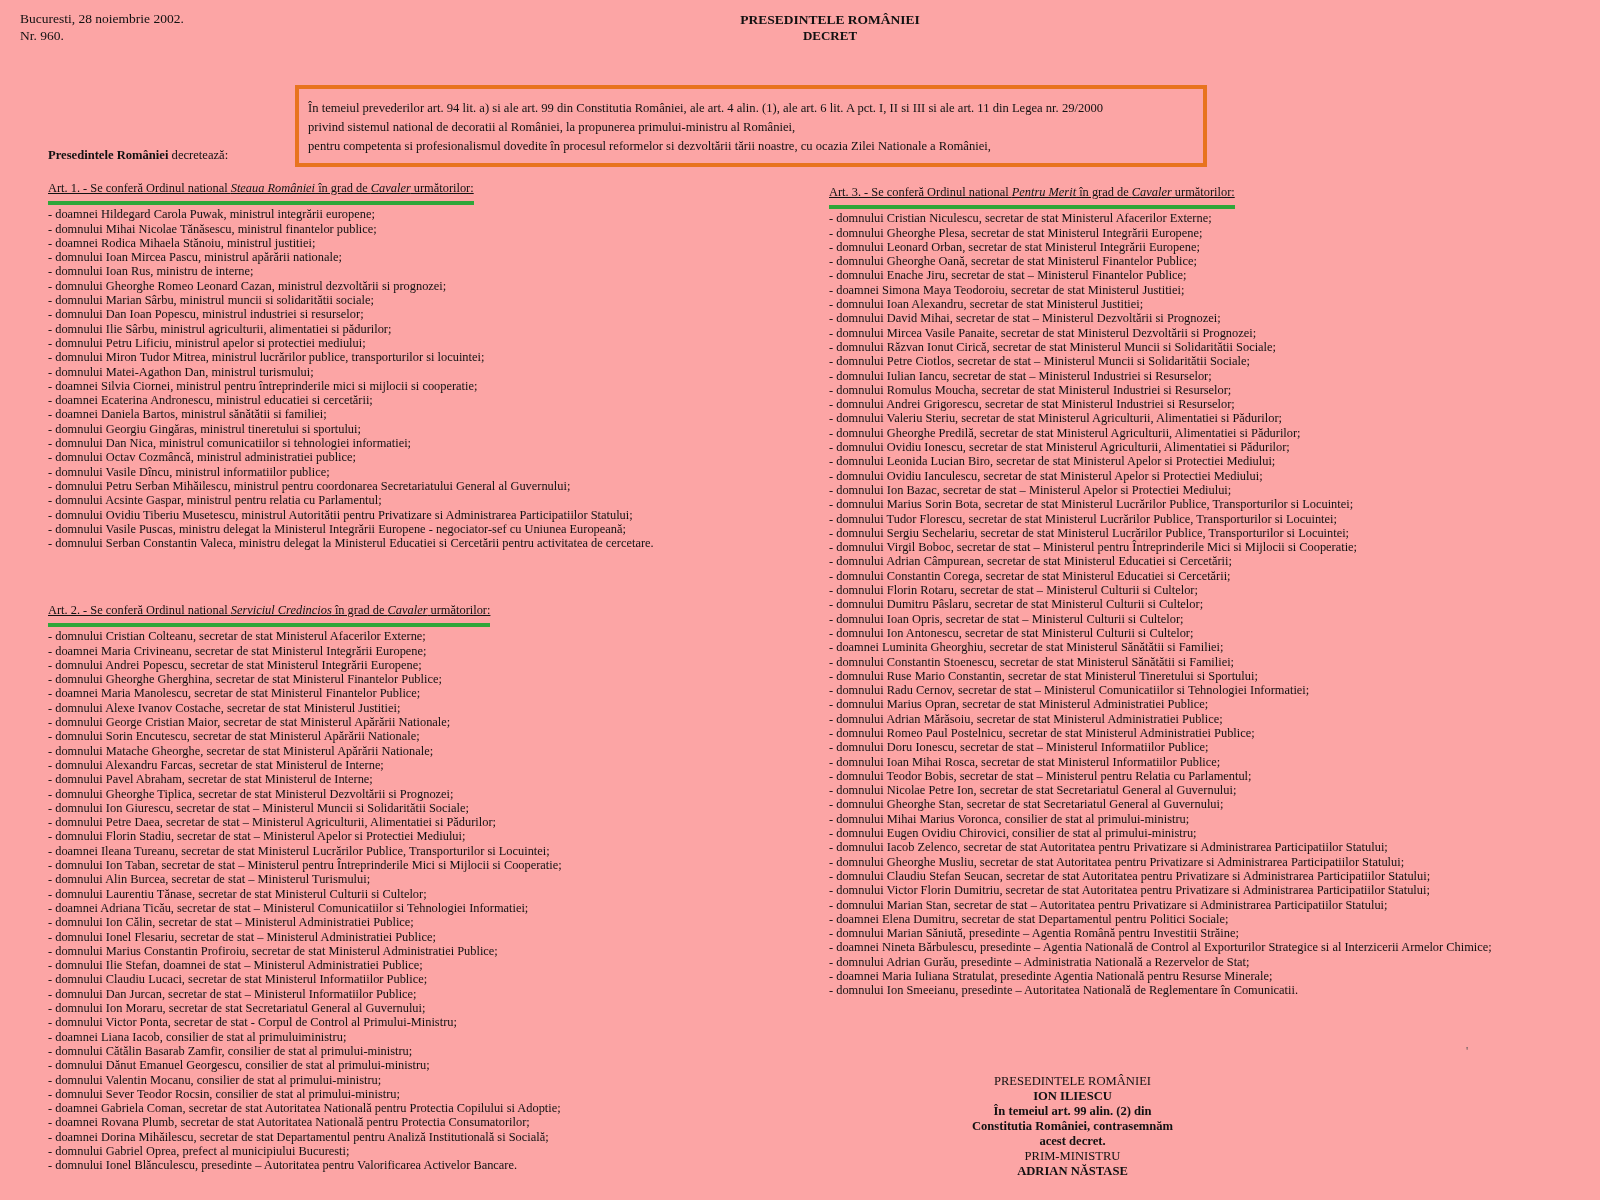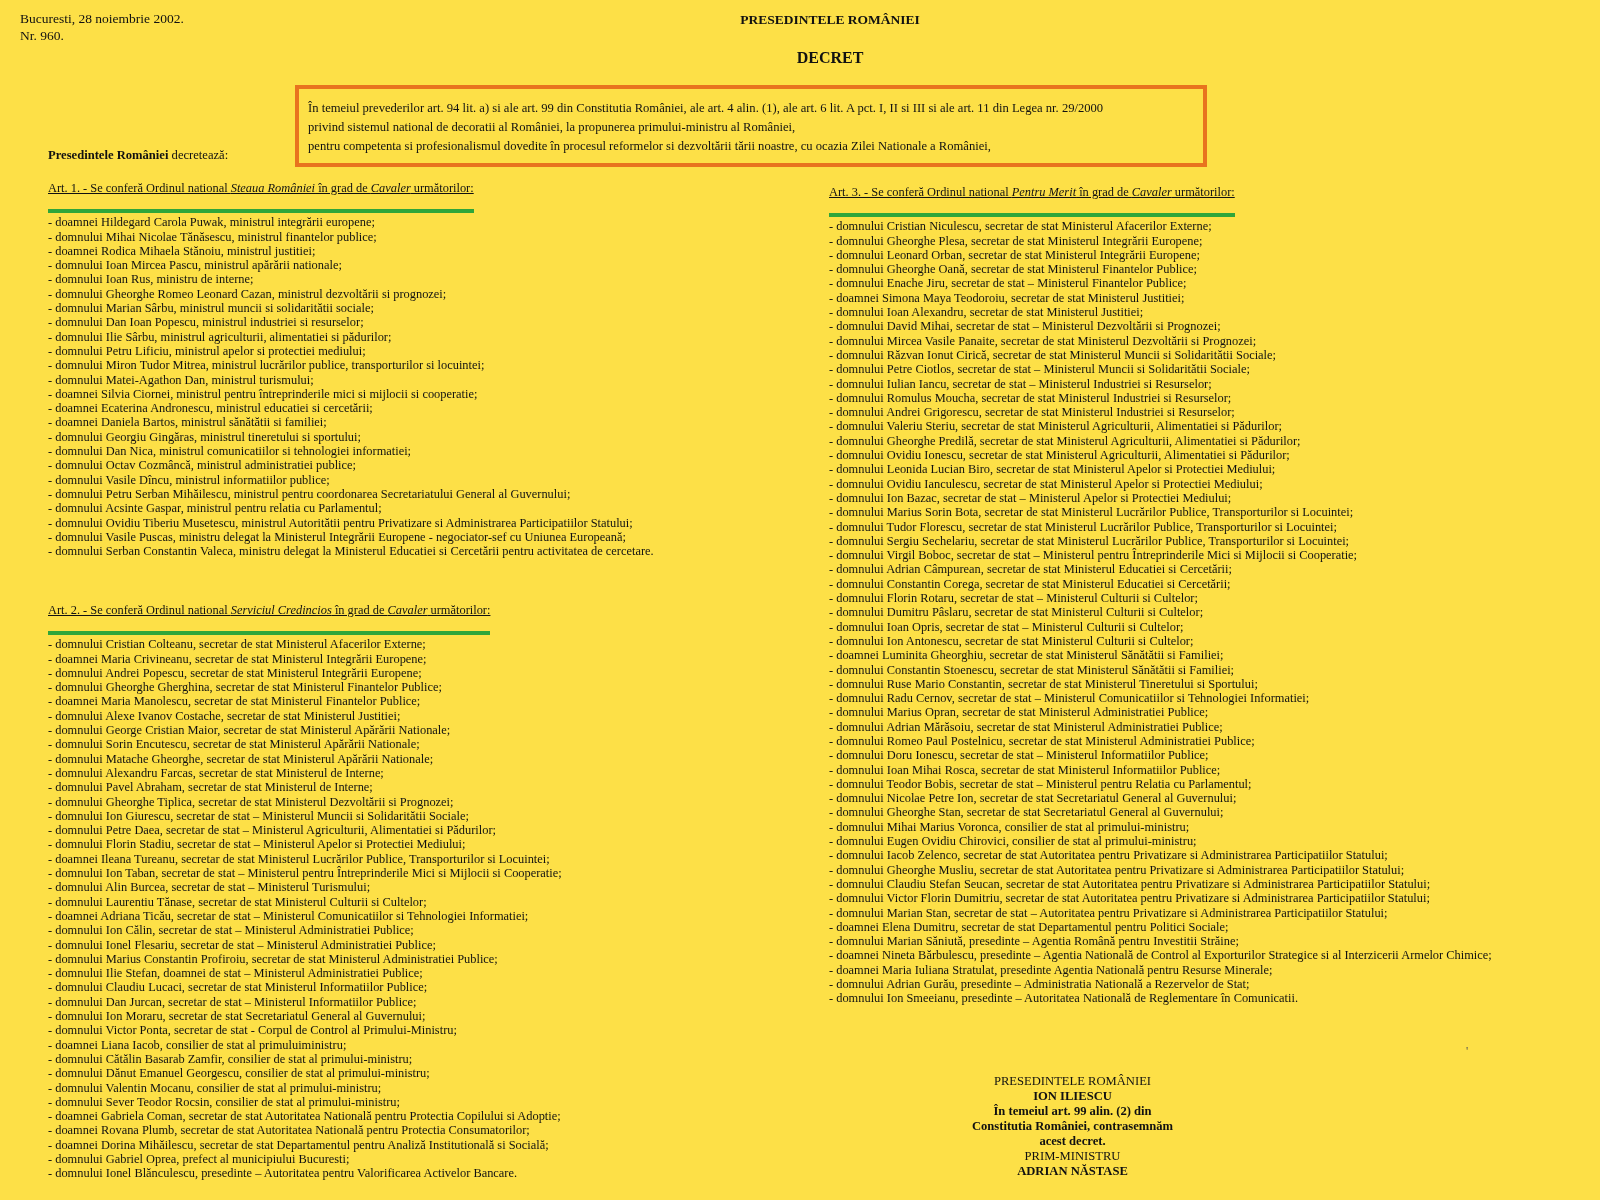--- a/index.html
+++ b/index.html
@@ -1,45 +1,45 @@
 <!DOCTYPE html>
 <html style="--underline-green: #2fa63a; --preamble-orange: #e8731e;"><head>
 <meta charset="utf-8">
 <style>
   html,body{margin:0;padding:0;background:#ffffff;}
   #page{
-    position:relative;width:1600px;height:1200px;background:#fde047;
+    position:relative;width:1600px;height:1200px;background:#fca5a5;
     font-family:"Liberation Serif","DejaVu Serif",serif;color:#111;
     overflow:hidden;
   }
   .it{font-style:italic;}
   .b{font-weight:bold;}
 
   #date-block{position:absolute;left:20px;top:10px;font-size:13.5px;line-height:17px;}
 
   #title-block{position:absolute;left:230px;top:12px;width:1200px;text-align:center;}
   #presidency-title{font-weight:bold;font-size:13.5px;}
-  #decree-title{font-weight:bold;font-size:16px;margin-top:21px;}
+  #decree-title{font-weight:bold;font-size:13px;}
   #decree-subject{font-weight:bold;font-size:12.8px;margin-top:1px;}
 
   #preamble-box{
     position:absolute;left:295px;top:85px;width:886px;
     border:4px solid var(--preamble-orange,#e8731e);
     padding:10px 9px 7px 9px;font-size:12.6px;line-height:19px;
   }
 
   #decree-intro{position:absolute;left:48px;top:148px;font-size:12.6px;}
 
   .article{position:absolute;font-size:12.4px;line-height:14.3px;white-space:nowrap;}
   #article-1{left:48px;top:181px;}
   #article-2{left:48px;top:603px;}
   #article-3{left:810px;top:185px;margin-left:19px;}
   .article-heading{
     display:inline-block;border-bottom:4px solid var(--underline-green,#2fa63a);
-    padding-bottom:14px;margin-bottom:2px;
+    padding-bottom:6px;margin-bottom:2px;
   }
   .article-heading span{text-decoration:underline;}
   .decree-item{height:14.3px;}
 
   #signature-block{
     position:absolute;left:900px;top:1074px;width:345px;text-align:center;
     font-size:12.6px;line-height:15px;
   }
   #stray-mark{position:absolute;left:1466px;top:1044px;font-size:12px;color:#555;}
 </style>
@@ -190,22 +190,22 @@
         <div class="decree-item">- domnului Mihai Marius Voronca, consilier de stat al primului-ministru;</div>
         <div class="decree-item">- domnului Eugen Ovidiu Chirovici, consilier de stat al primului-ministru;</div>
         <div class="decree-item">- domnului Iacob Zelenco, secretar de stat Autoritatea pentru Privatizare si Administrarea Participatiilor Statului;</div>
         <div class="decree-item">- domnului Gheorghe Musliu, secretar de stat Autoritatea pentru Privatizare si Administrarea Participatiilor Statului;</div>
         <div class="decree-item">- domnului Claudiu Stefan Seucan, secretar de stat Autoritatea pentru Privatizare si Administrarea Participatiilor Statului;</div>
         <div class="decree-item">- domnului Victor Florin Dumitriu, secretar de stat Autoritatea pentru Privatizare si Administrarea Participatiilor Statului;</div>
         <div class="decree-item">- domnului Marian Stan, secretar de stat – Autoritatea pentru Privatizare si Administrarea Participatiilor Statului;</div>
         <div class="decree-item">- doamnei Elena Dumitru, secretar de stat Departamentul pentru Politici Sociale;</div>
         <div class="decree-item">- domnului Marian Săniută, presedinte – Agentia Română pentru Investitii Străine;</div>
         <div class="decree-item">- doamnei Nineta Bărbulescu, presedinte – Agentia Natională de Control al Exporturilor Strategice si al Interzicerii Armelor Chimice;</div>
+        <div class="decree-item">- domnului Adrian Gurău, presedinte – Administratia Natională a Rezervelor de Stat;</div>
         <div class="decree-item">- doamnei Maria Iuliana Stratulat, presedinte Agentia Natională pentru Resurse Minerale;</div>
-        <div class="decree-item">- domnului Adrian Gurău, presedinte – Administratia Natională a Rezervelor de Stat;</div>
         <div class="decree-item">- domnului Ion Smeeianu, presedinte – Autoritatea Natională de Reglementare în Comunicatii.</div>
       </div>
   </div>
 
   <div id="stray-mark">'</div>
 
   <div id="signature-block">
       <div>PRESEDINTELE ROMÂNIEI</div>
       <div class="b">ION ILIESCU</div>
       <div class="b">În temeiul art. 99 alin. (2) din</div>

